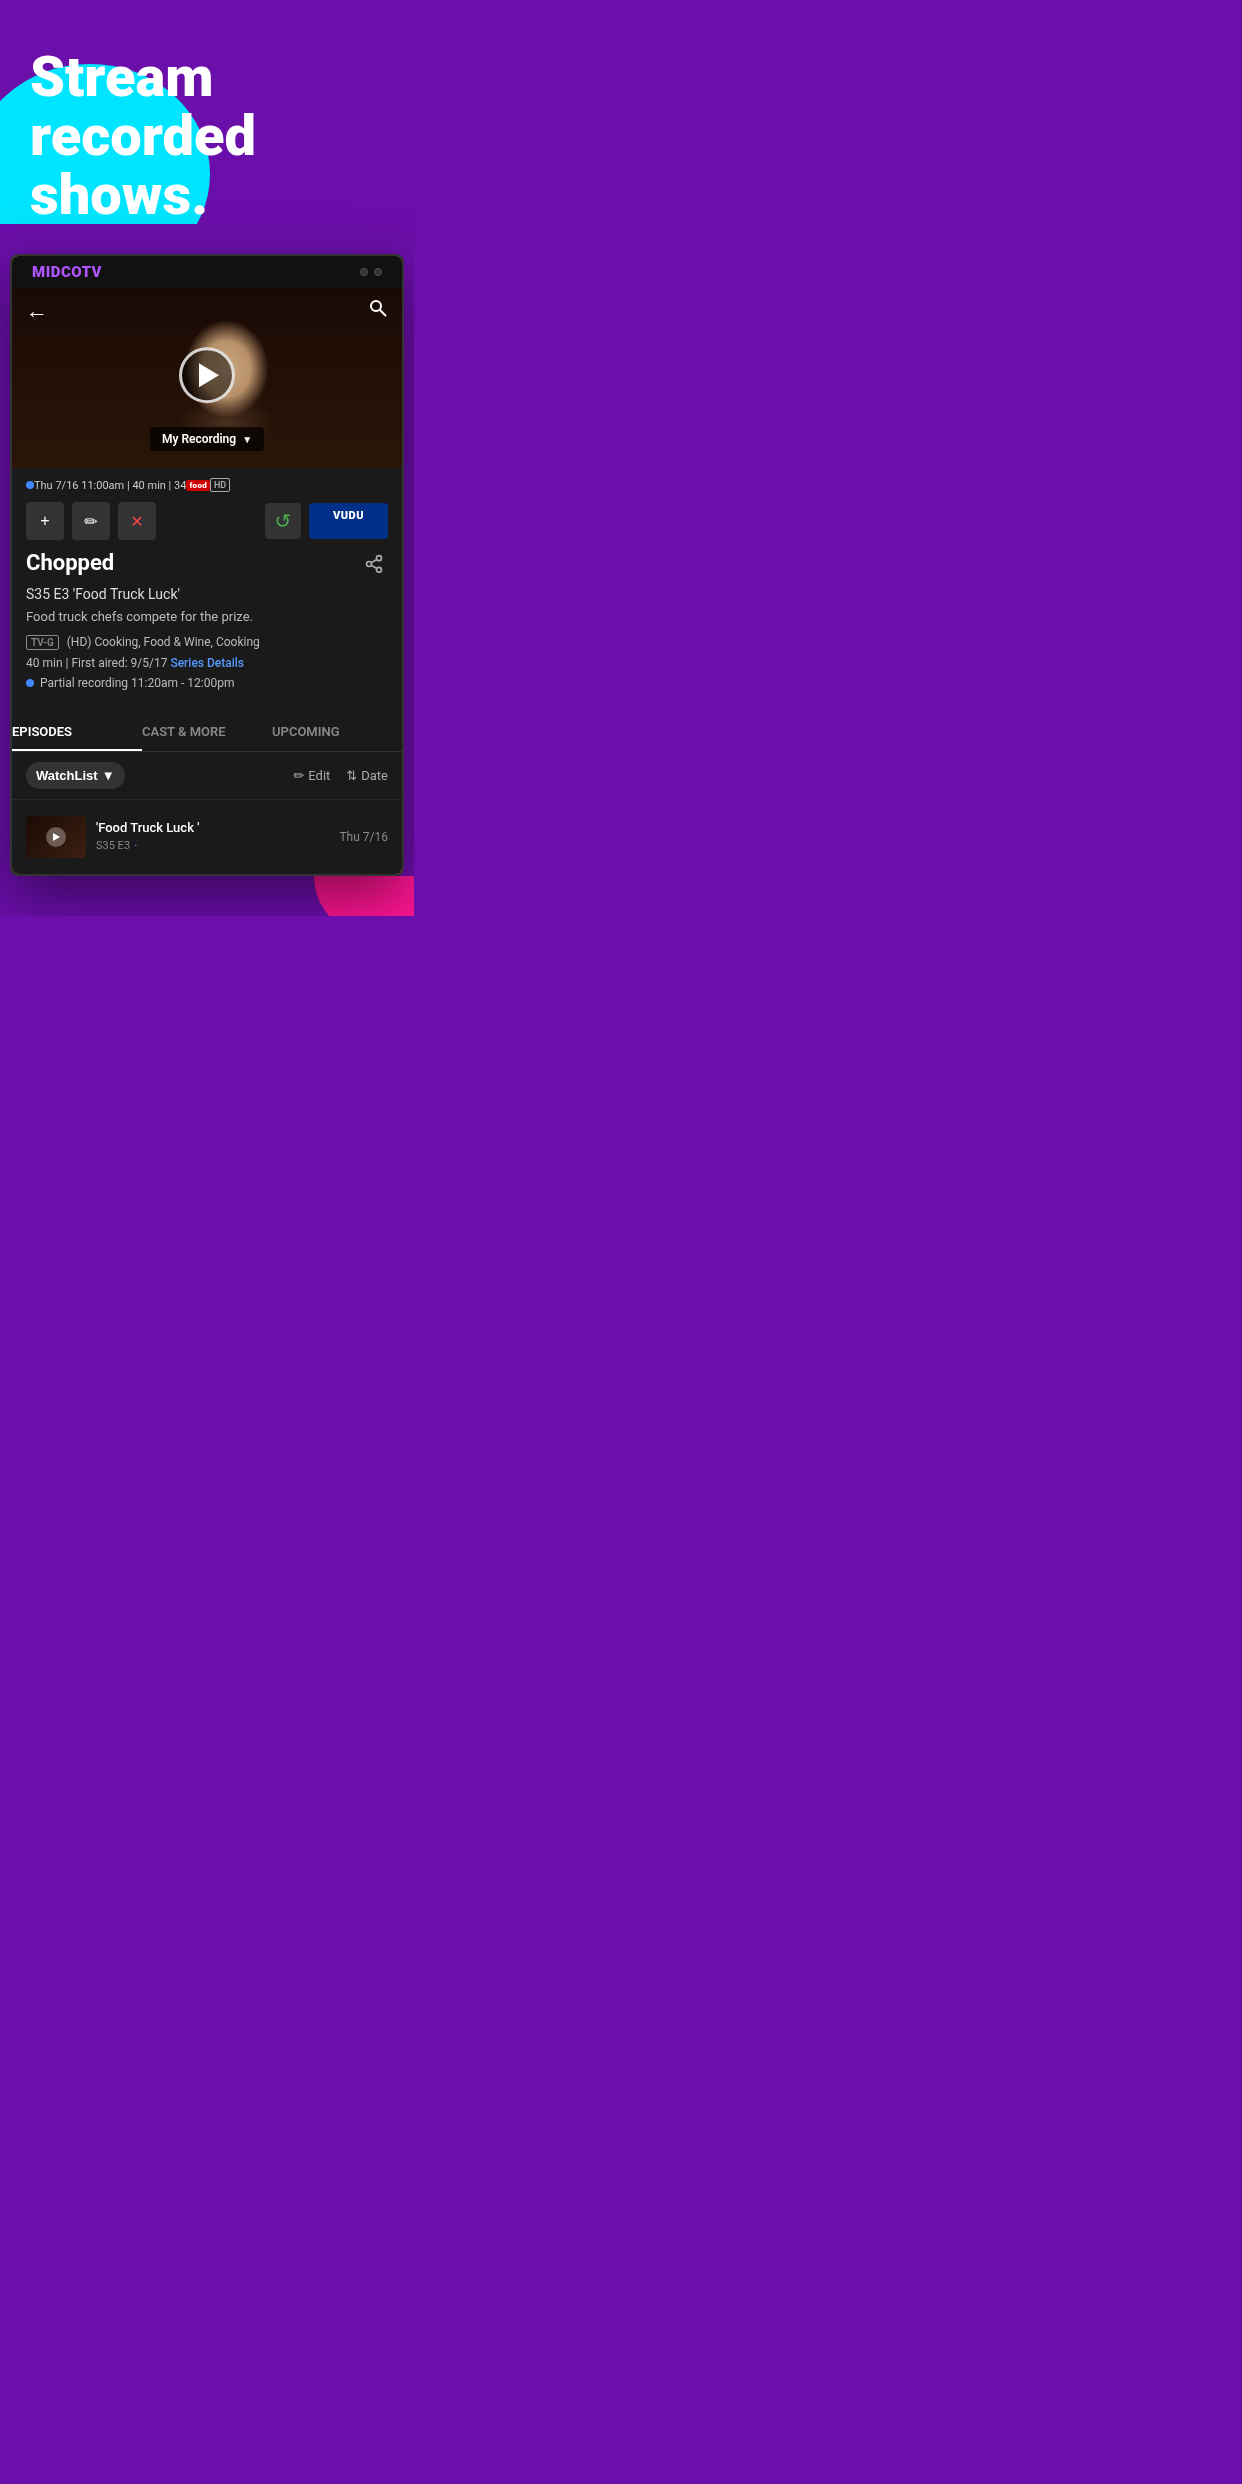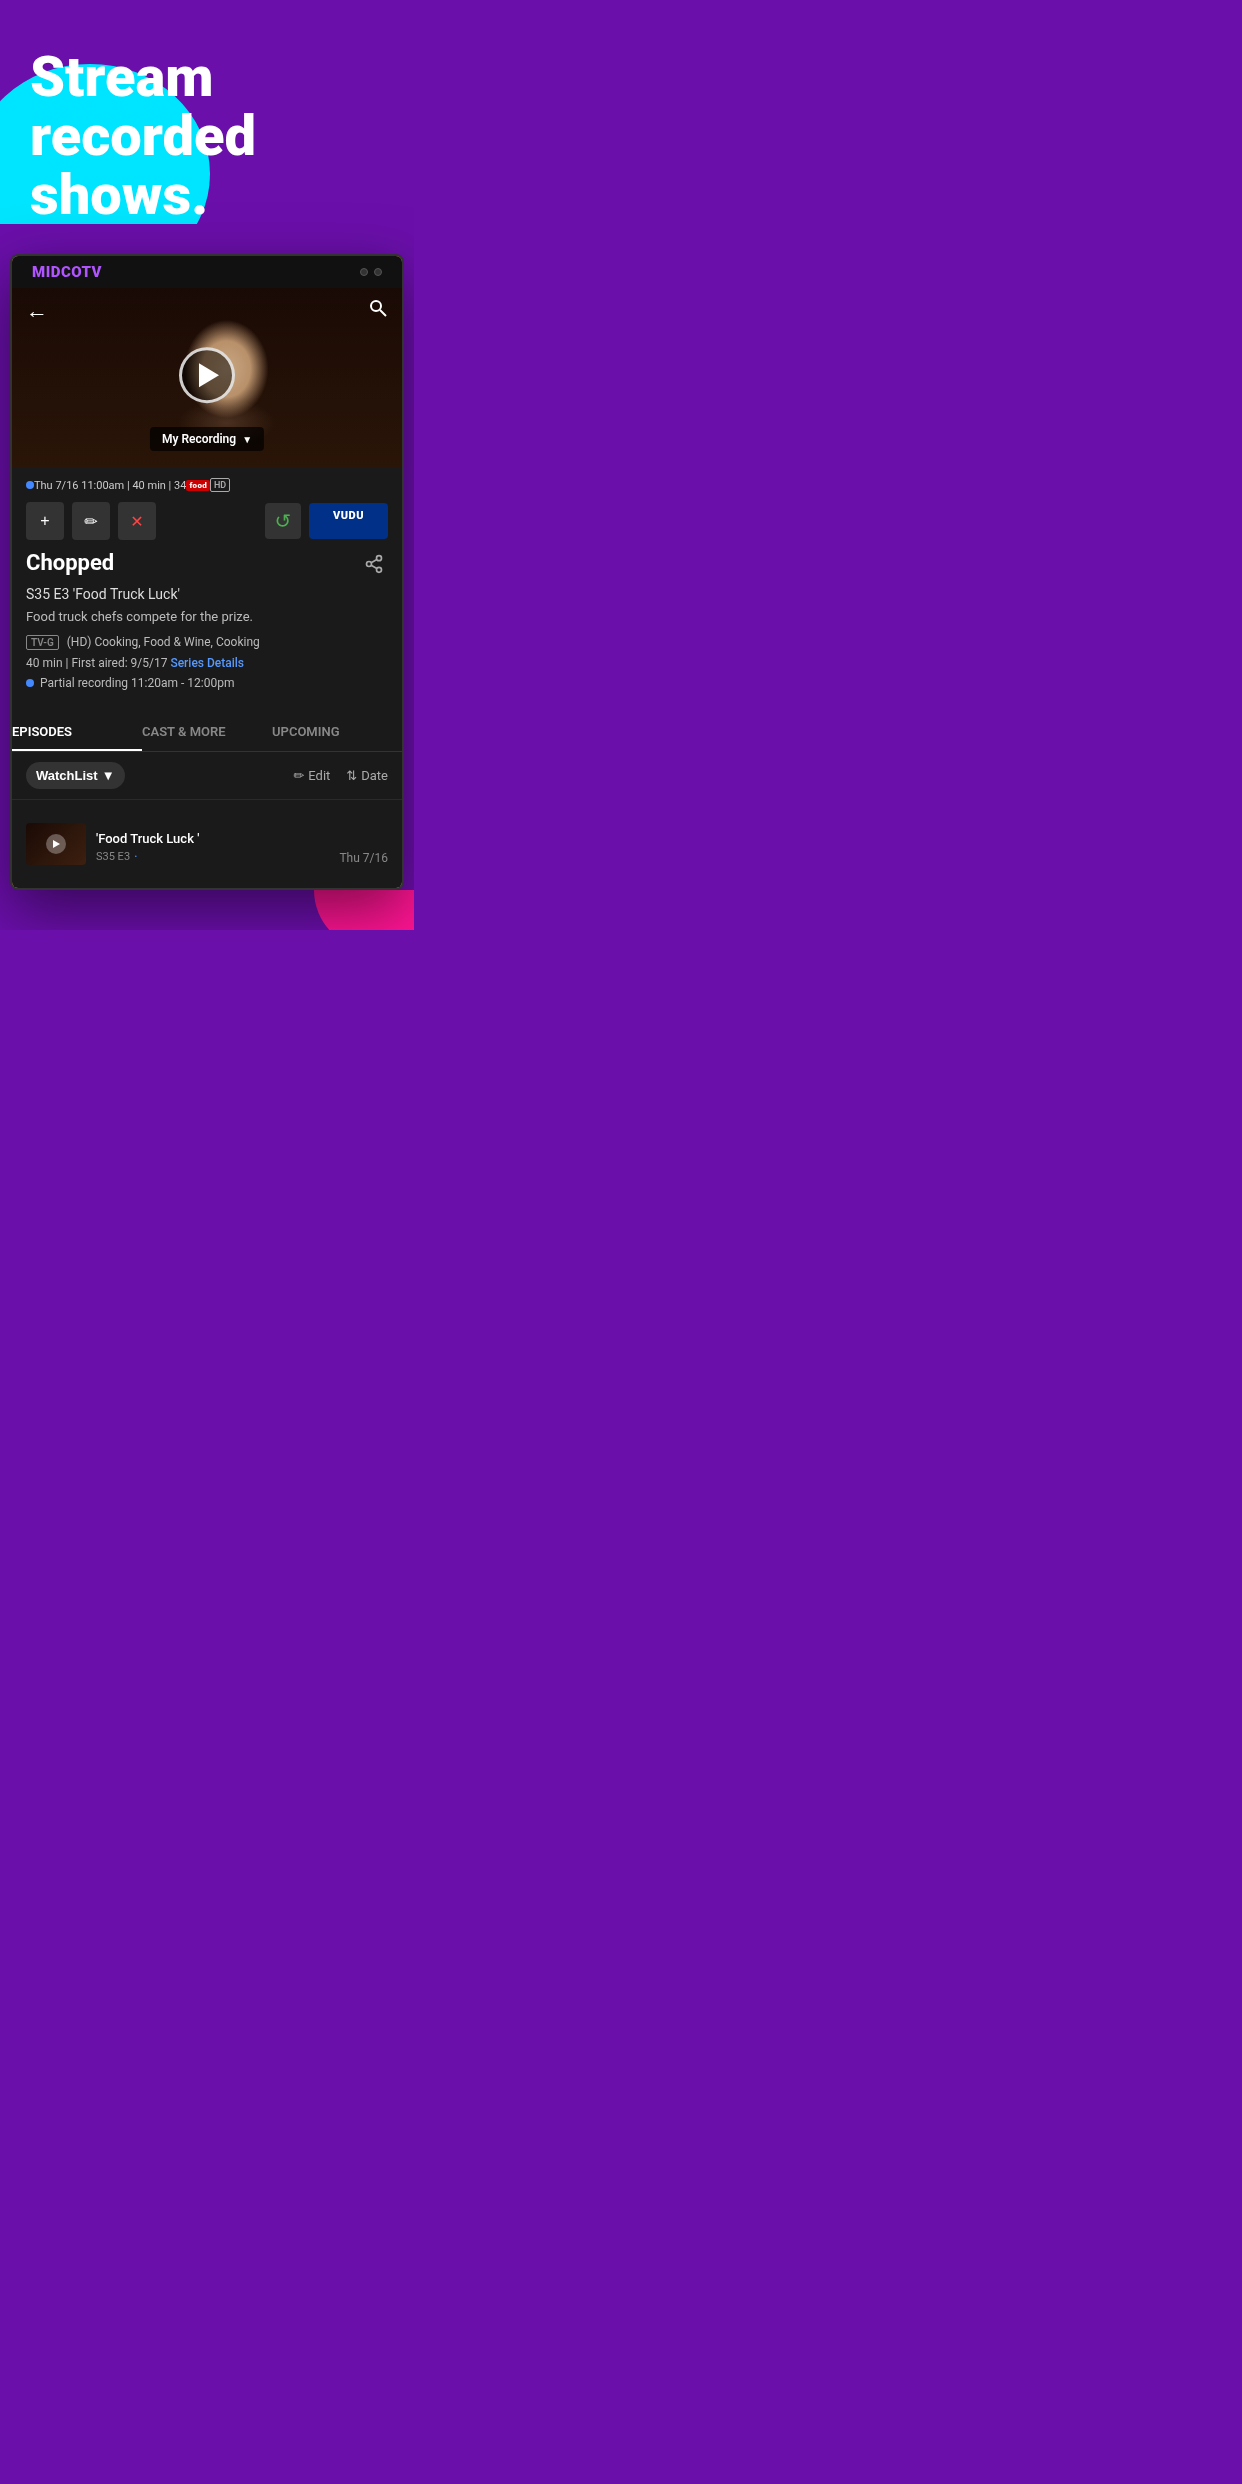--- a/index.html
+++ b/index.html
@@ -399,22 +399,22 @@
       font-size: 13px;
       cursor: pointer;
       display: flex;
       align-items: center;
       gap: 4px;
     }
 
     
     .episode-item {
       display: flex;
-      align-items: flex-end;
-      padding: 23px 14px;
+      align-items: center;
+      padding: 16px 14px;
       gap: 10px;
       border-top: 1px solid #2a2a2a;
     }
     .ep-thumb {
       width: 60px;
       height: 42px;
       background: #2a1508;
       border-radius: 4px;
       position: relative;
       flex-shrink: 0;

